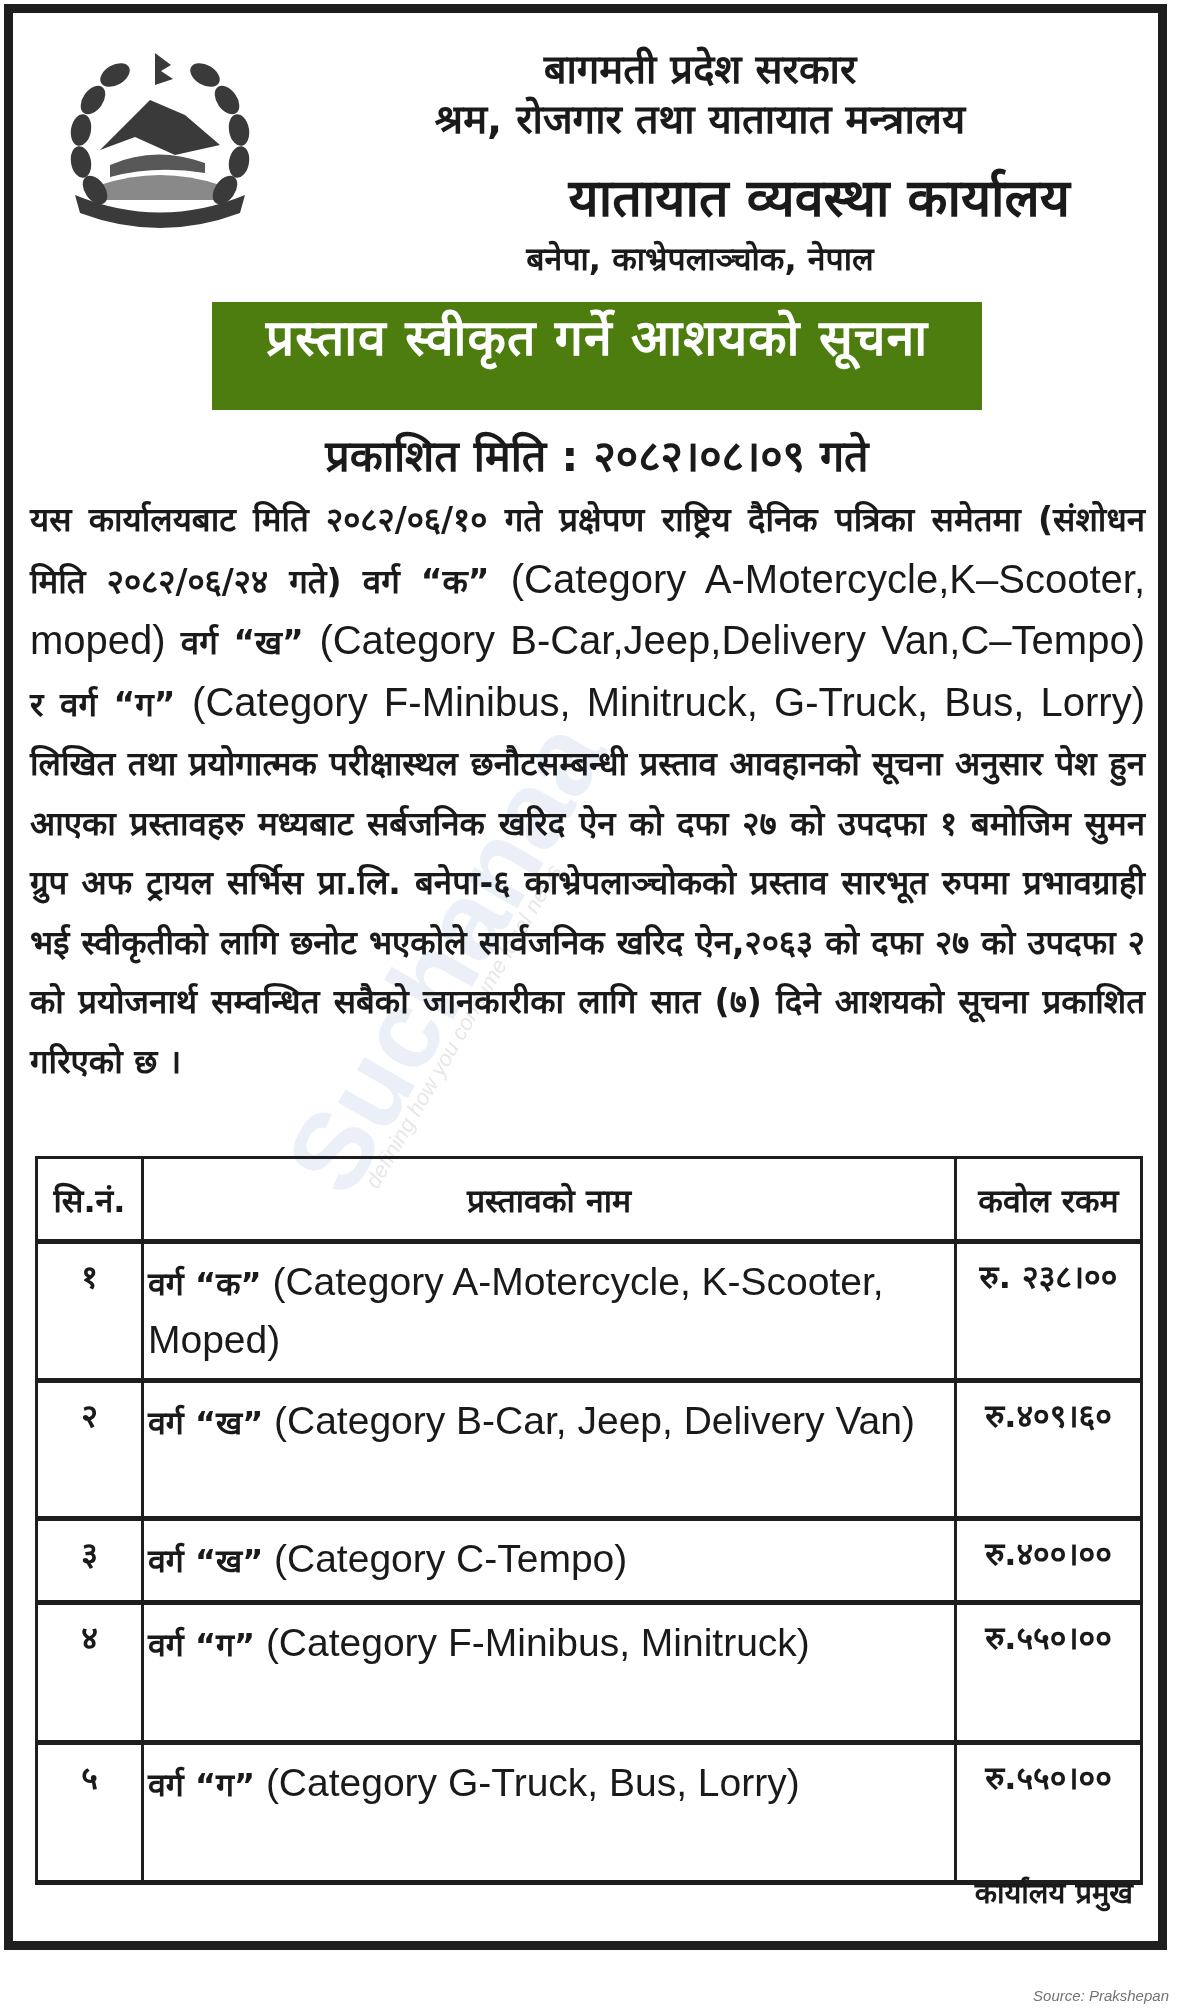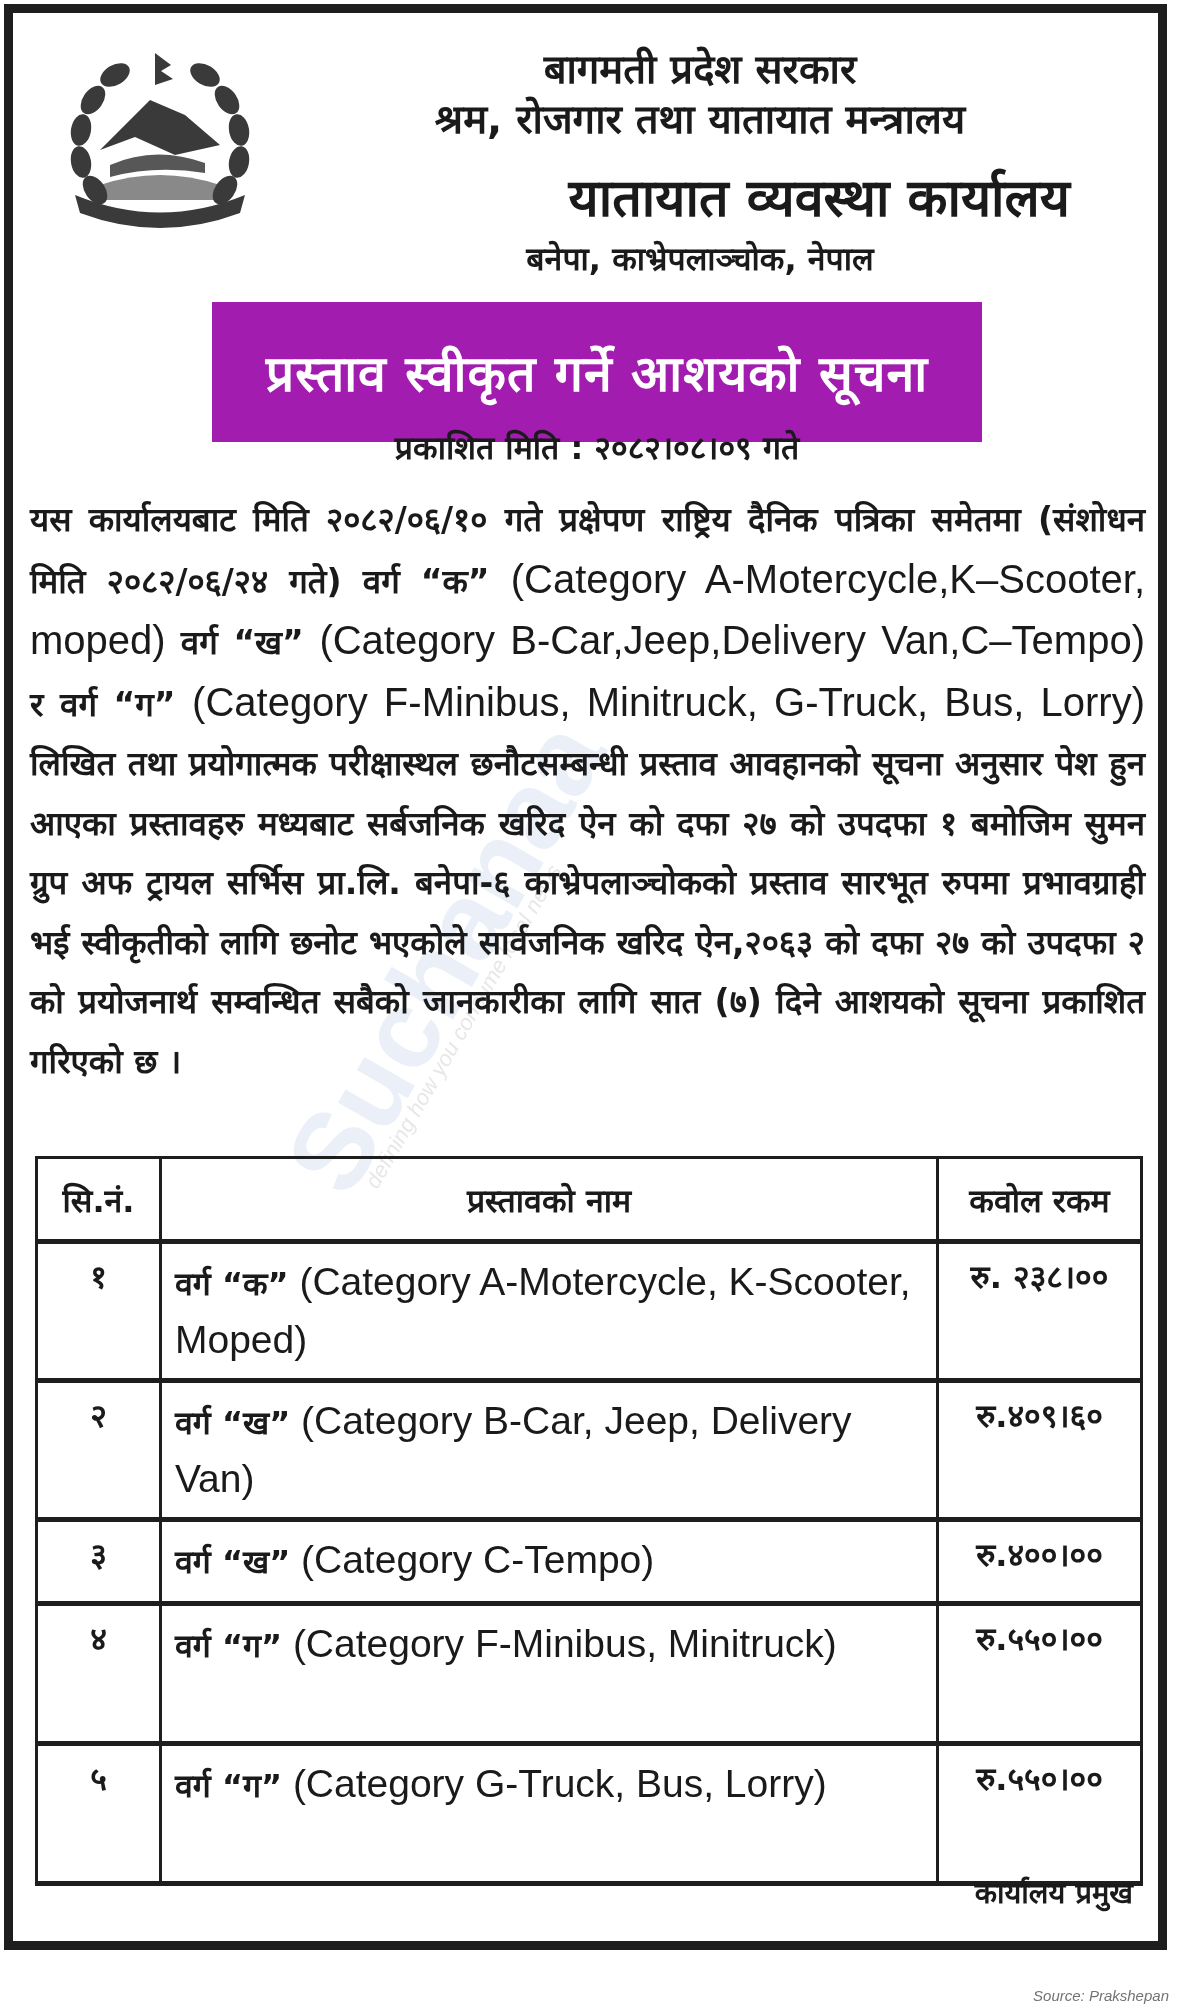--- a/index.html
+++ b/index.html
@@ -25,40 +25,40 @@
   }
   .emblem {
     position: absolute; left: 55px; top: 45px; width: 210px; height: 195px;
   }
   .hdr { position: absolute; left: 330px; width: 740px; text-align: center; font-weight: bold; }
   .hdr1 { top: 40px; font-size: 40px; }
   .hdr2 { top: 90px; font-size: 40px; }
   .hdr3 { top: 160px; font-size: 52px; text-align: right; }
   .hdr4 { top: 236px; font-size: 32px; }
   .banner {
-    position: absolute; left: 212px; top: 302px; width: 770px; height: 140px;
-    background: #a21caf; color: #fff; font-size: 50px; font-weight: bold;
-    display: flex; align-items: center; justify-content: center; letter-spacing: 1px;
+    position: absolute; left: 212px; top: 302px; width: 770px; height: 108px;
+    background: #4d7c0f; color: #fff; font-size: 50px; font-weight: bold;
+    display: flex; align-items: flex-start; justify-content: center; letter-spacing: 1px;
   }
   .pubdate {
     position: absolute; left: 212px; top: 425px; width: 770px; text-align: center;
-    font-size: 32px; font-weight: bold;
+    font-size: 43px; font-weight: bold;
   }
   .body-text {
     position: absolute; left: 30px; top: 490px; width: 1115px;
     font-size: 33px; line-height: 59.5px; text-align: justify; text-align-last: left;
   }
   .body-text .dev { font-weight: bold; }
   .body-text .lat { font-family: "Liberation Sans", sans-serif; font-size: 40px; }
   table.bids {
     position: absolute; left: 35px; top: 1156px; width: 1108px; border-collapse: collapse;
     font-size: 32px;
   }
   table.bids th, table.bids td {
-    border: 3px solid #1e1e1e; vertical-align: top; padding: 10px 13px;
+    border: 3px solid #1e1e1e; vertical-align: top; padding: 10px 4px;
   }
   table.bids tr { border-bottom: 5px solid #1e1e1e; }
   table.bids th { font-weight: bold; text-align: center; height: 60px; vertical-align: middle; }
   table.bids th.sn, table.bids td.sn { width: 95px; text-align: center; }
   table.bids th.amt, table.bids td.amt { width: 175px; text-align: center; }
   td.name { font-family: "Liberation Sans", sans-serif; font-size: 39px; line-height: 56px; padding-top: 18px; }
   td.name .dev { font-family: "DejaVu Sans", sans-serif; font-size: 32px; font-weight: bold; }
   td.sn, td.amt { font-weight: bold; padding-top: 26px; }
   .signature {
     position: absolute; right: 48px; top: 1872px; font-size: 29px; font-weight: bold;

